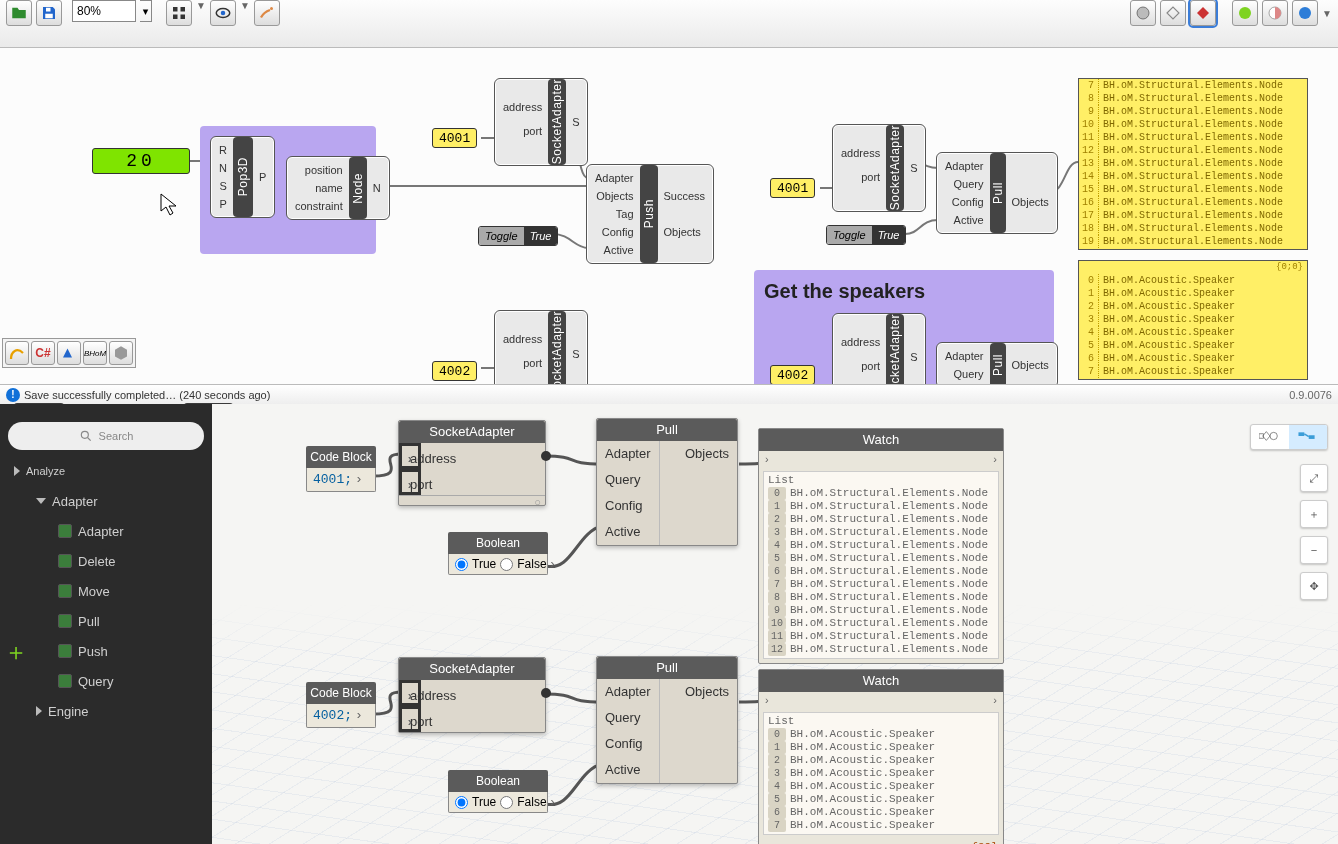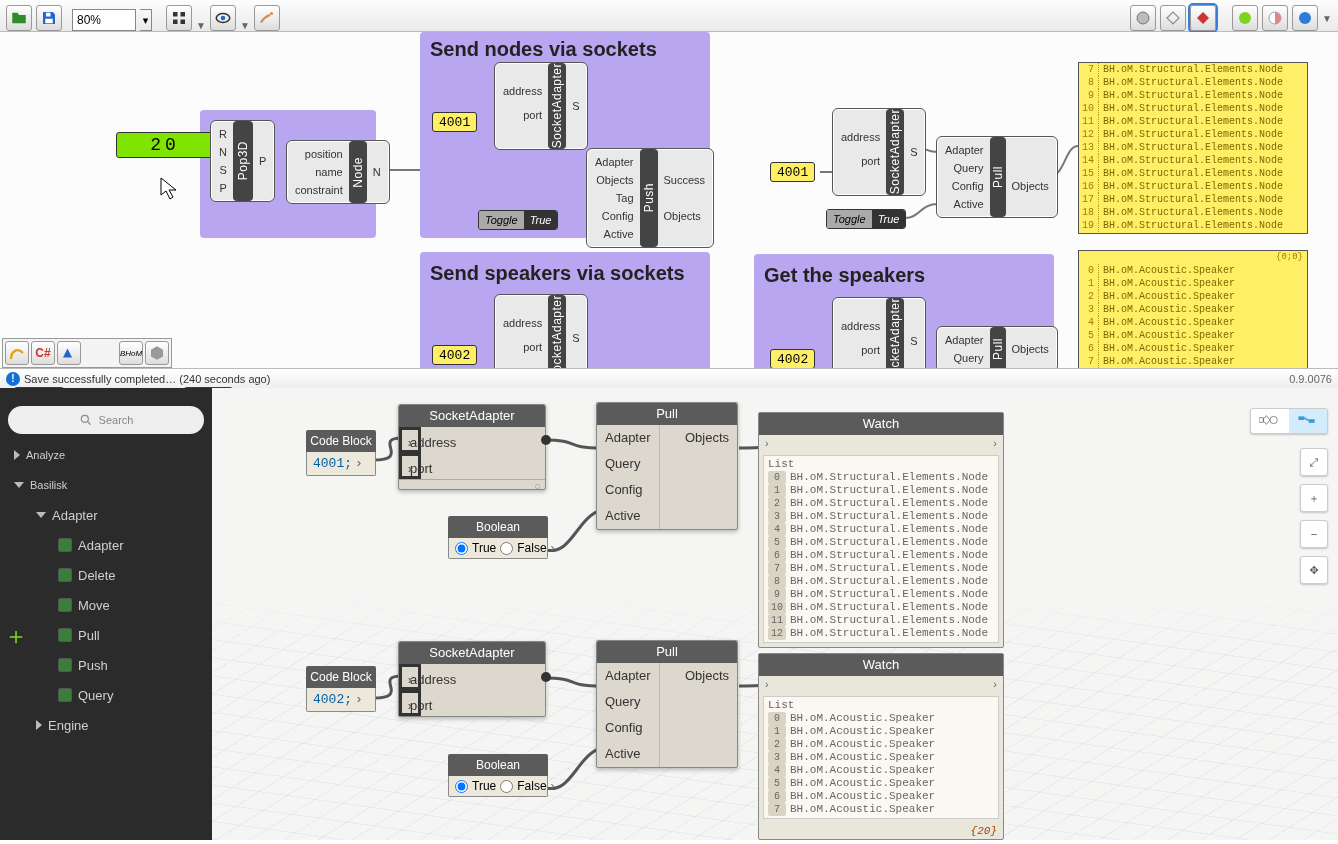--- a/index.html
+++ b/index.html
@@ -1,19 +1,19 @@
 <!DOCTYPE html>
 <html><head>
 <meta charset="utf-8">
 <style>
 * { box-sizing: border-box; margin: 0; padding: 0; }
 body { font-family: Arial, sans-serif; font-size: 11px; background: #fff; width:1338px; height:844px; overflow:hidden; position:relative; }
 
 
-.gh-toolbar { height:32px; background:linear-gradient(#fdfdfd,#eaeaea); border-bottom:1px solid #bbb; display:flex; align-items:flex-end; padding:0 6px; gap:4px; }
+.gh-toolbar { height:48px; background:linear-gradient(#fdfdfd,#eaeaea); border-bottom:1px solid #bbb; display:flex; align-items:flex-start; padding:0 6px; gap:4px; }
 .tb-btn { width:26px; height:26px; border:1px solid #999; border-radius:3px; background:linear-gradient(#fff,#ddd); display:flex; align-items:center; justify-content:center; cursor:pointer; }
 .tb-btn svg { width:18px; height:18px; }
 .zoom-box { width:64px; height:22px; border:1px solid #888; background:#fff; display:flex; align-items:center; padding:0 4px; font-size:12px; margin-left:6px; }
 .zoom-drop { width:12px; height:22px; border:1px solid #888; border-left:none; display:flex; align-items:center; justify-content:center; cursor:pointer; }
 .tb-sep { width:6px; }
 .tb-right { margin-left:auto; display:flex; gap:4px; }
 
 .gh-canvas { height:336px; background:#fcfcfc; position:relative; overflow:hidden; }
 
 
@@ -216,31 +216,25 @@
     <path d="M553 186 C 570 186, 575 200, 588 200" stroke="#777" stroke-width="2" fill="none"></path>
     <path d="M820 140 C 830 140, 830 140, 840 140" stroke="#777" stroke-width="2" fill="none"></path>
     <path d="M902 108 C 920 108, 920 120, 938 120" stroke="#777" stroke-width="2" fill="none"></path>
     <path d="M905 186 C 920 186, 920 172, 938 172" stroke="#777" stroke-width="2" fill="none"></path>
     <path d="M1050 144 C 1065 144, 1065 114, 1078 114" stroke="#777" stroke-width="2" fill="none"></path>
     <path d="M481 320 C 490 320, 490 320, 497 320" stroke="#777" stroke-width="2" fill="none"></path>
     <path d="M820 325 C 830 325, 830 325, 840 325" stroke="#777" stroke-width="2" fill="none"></path>
   </svg>
 
   <div class="grp" style="left:200px;top:78px;width:176px;height:128px;"></div>
-  <div class="grp" style="left:420px;top:0px;width:290px;height:206px;">
-    <div class="grp-title">Send nodes via sockets</div>
-  </div>
-  <div class="grp" style="left:420px;top:220px;width:290px;height:150px;">
-    <div class="grp-title" style="padding-top:10px;">Send speakers via sockets</div>
-  </div>
   <div class="grp" style="left:754px;top:222px;width:300px;height:150px;">
     <div class="grp-title" style="padding-top:10px;">Get the speakers</div>
   </div>
 
-  <div class="num-param" style="left:116px;top:100px;width:98px;">
+  <div class="num-param" style="left:92px;top:100px;width:98px;">
     <span>20</span>
   </div>
 
   <div class="comp" style="left:210px;top:88px;">
     <div class="col ports-left">
       <div class="port-row">R</div>
       <div class="port-row">N</div>
       <div class="port-row">S</div>
       <div class="port-row">P</div>
     </div>
@@ -389,21 +383,21 @@
       <div class="row">
         <span class="idx">18</span>
         <span class="txt">BH.oM.Structural.Elements.Node</span>
       </div>
       <div class="row">
         <span class="idx">19</span>
         <span class="txt">BH.oM.Structural.Elements.Node</span>
       </div>
     </div>
 
-  <div class="data-panel" id="panel-spk" style="left:1078px;top:218px;width:230px;height:120px;">
+  <div class="data-panel" id="panel-spk" style="left:1078px;top:212px;width:230px;height:120px;">
       <div class="meta">{0;0}</div>
       <div class="row">
         <span class="idx">0</span>
         <span class="txt">BH.oM.Acoustic.Speaker</span>
       </div>
       <div class="row">
         <span class="idx">1</span>
         <span class="txt">BH.oM.Acoustic.Speaker</span>
       </div>
       <div class="row">
@@ -502,24 +496,20 @@
       <svg width="14" height="14" viewBox="0 0 24 24">
           <circle cx="10" cy="10" r="6" fill="none" stroke="#888" stroke-width="2"></circle>
           <line x1="15" y1="15" x2="20" y2="20" stroke="#888" stroke-width="2"></line>
         </svg>
       <span>Search</span>
     </div>
     <div class="tree">
       <div class="tree-item">
           <span class="caret right"></span>
           <span>Analyze</span>
-        </div>
-      <div class="tree-item">
-          <span class="caret down"></span>
-          <span>Basilisk</span>
         </div>
       <div class="tree-item sub">
           <span class="caret down"></span>
           <span>Adapter</span>
         </div>
       <div id="tree-items">
           <div class="tree-item sub2">
             <span class="node-ico"></span>
             <span>Adapter</span>
           </div>
@@ -797,21 +787,21 @@
       </svg>
     </div>
   <div class="tb-btn" style="width:24px;height:24px;">
       <span style="color:#cc3333;font-weight:bold;font-size:12px;">C#</span>
     </div>
   <div class="tb-btn" style="width:24px;height:24px;">
       <svg viewBox="0 0 24 24">
         <path d="M4 18l6-12 6 12z" fill="#2266cc"></path>
       </svg>
     </div>
-  <div class="tb-btn" style="width:24px;height:24px;margin-left:36px;">
+  <div class="tb-btn" style="width:24px;height:24px;">
       <span style="font-size:8px;font-style:italic;">BHoM</span>
     </div>
   <div class="tb-btn" style="width:24px;height:24px;">
       <svg viewBox="0 0 24 24">
         <path d="M12 3l8 4.5v9L12 21l-8-4.5v-9z" fill="#999"></path>
       </svg>
     </div>
 </div>
 
 </body></html>

